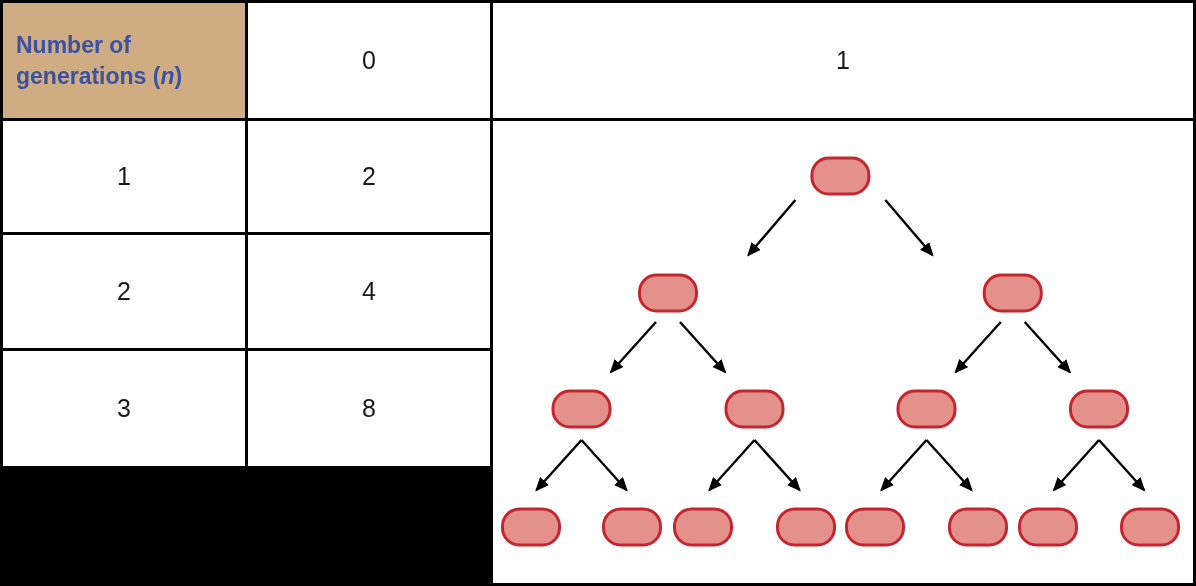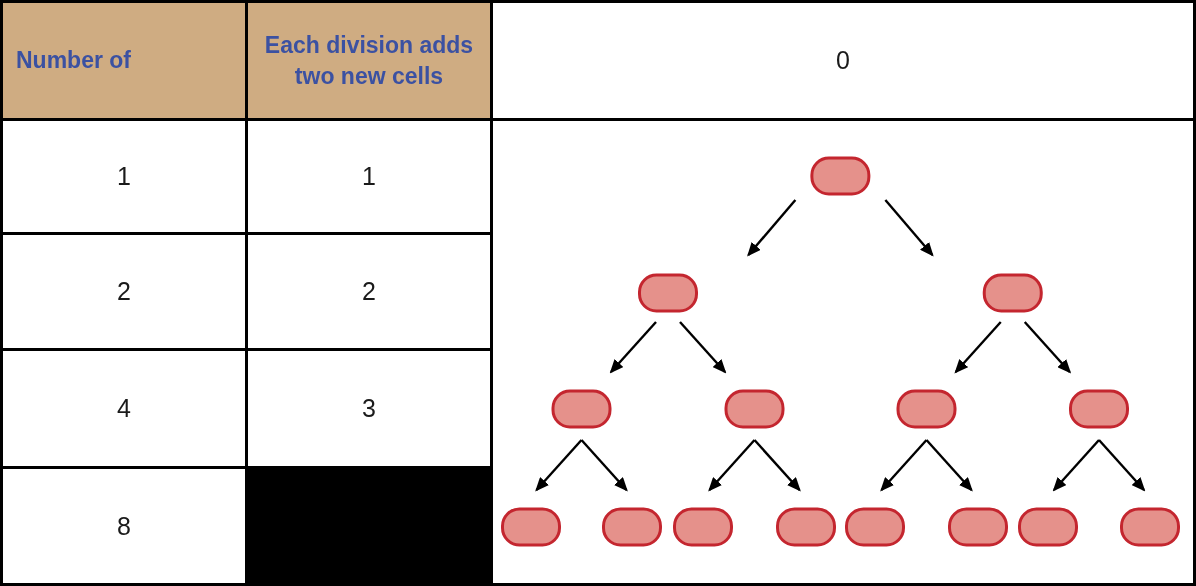--- a/index.html
+++ b/index.html
@@ -31,26 +31,24 @@
   }
   .diagram svg{display:block;width:100%;height:100%;}
 </style>
 </head>
 <body>
 
 <div class="screen">
 
   <div class="cell hdr hdr-left">
     <span class="hline">Number of</span>
+    <span class="hline"><span>generations (</span><i>n</i><span>)</span></span>
   </div>
 
 
-  <div class="cell hdr hdr-center">
-    <span class="hline">Each division adds two new cells</span>
-  </div>
 
   <div class="cell num">0</div>
   <div class="cell num">1</div>
 
   <div class="cell num">1</div>
   <div class="cell num">2</div>
 
   <div class="cell num">2</div>
   <div class="cell num">4</div>
 

